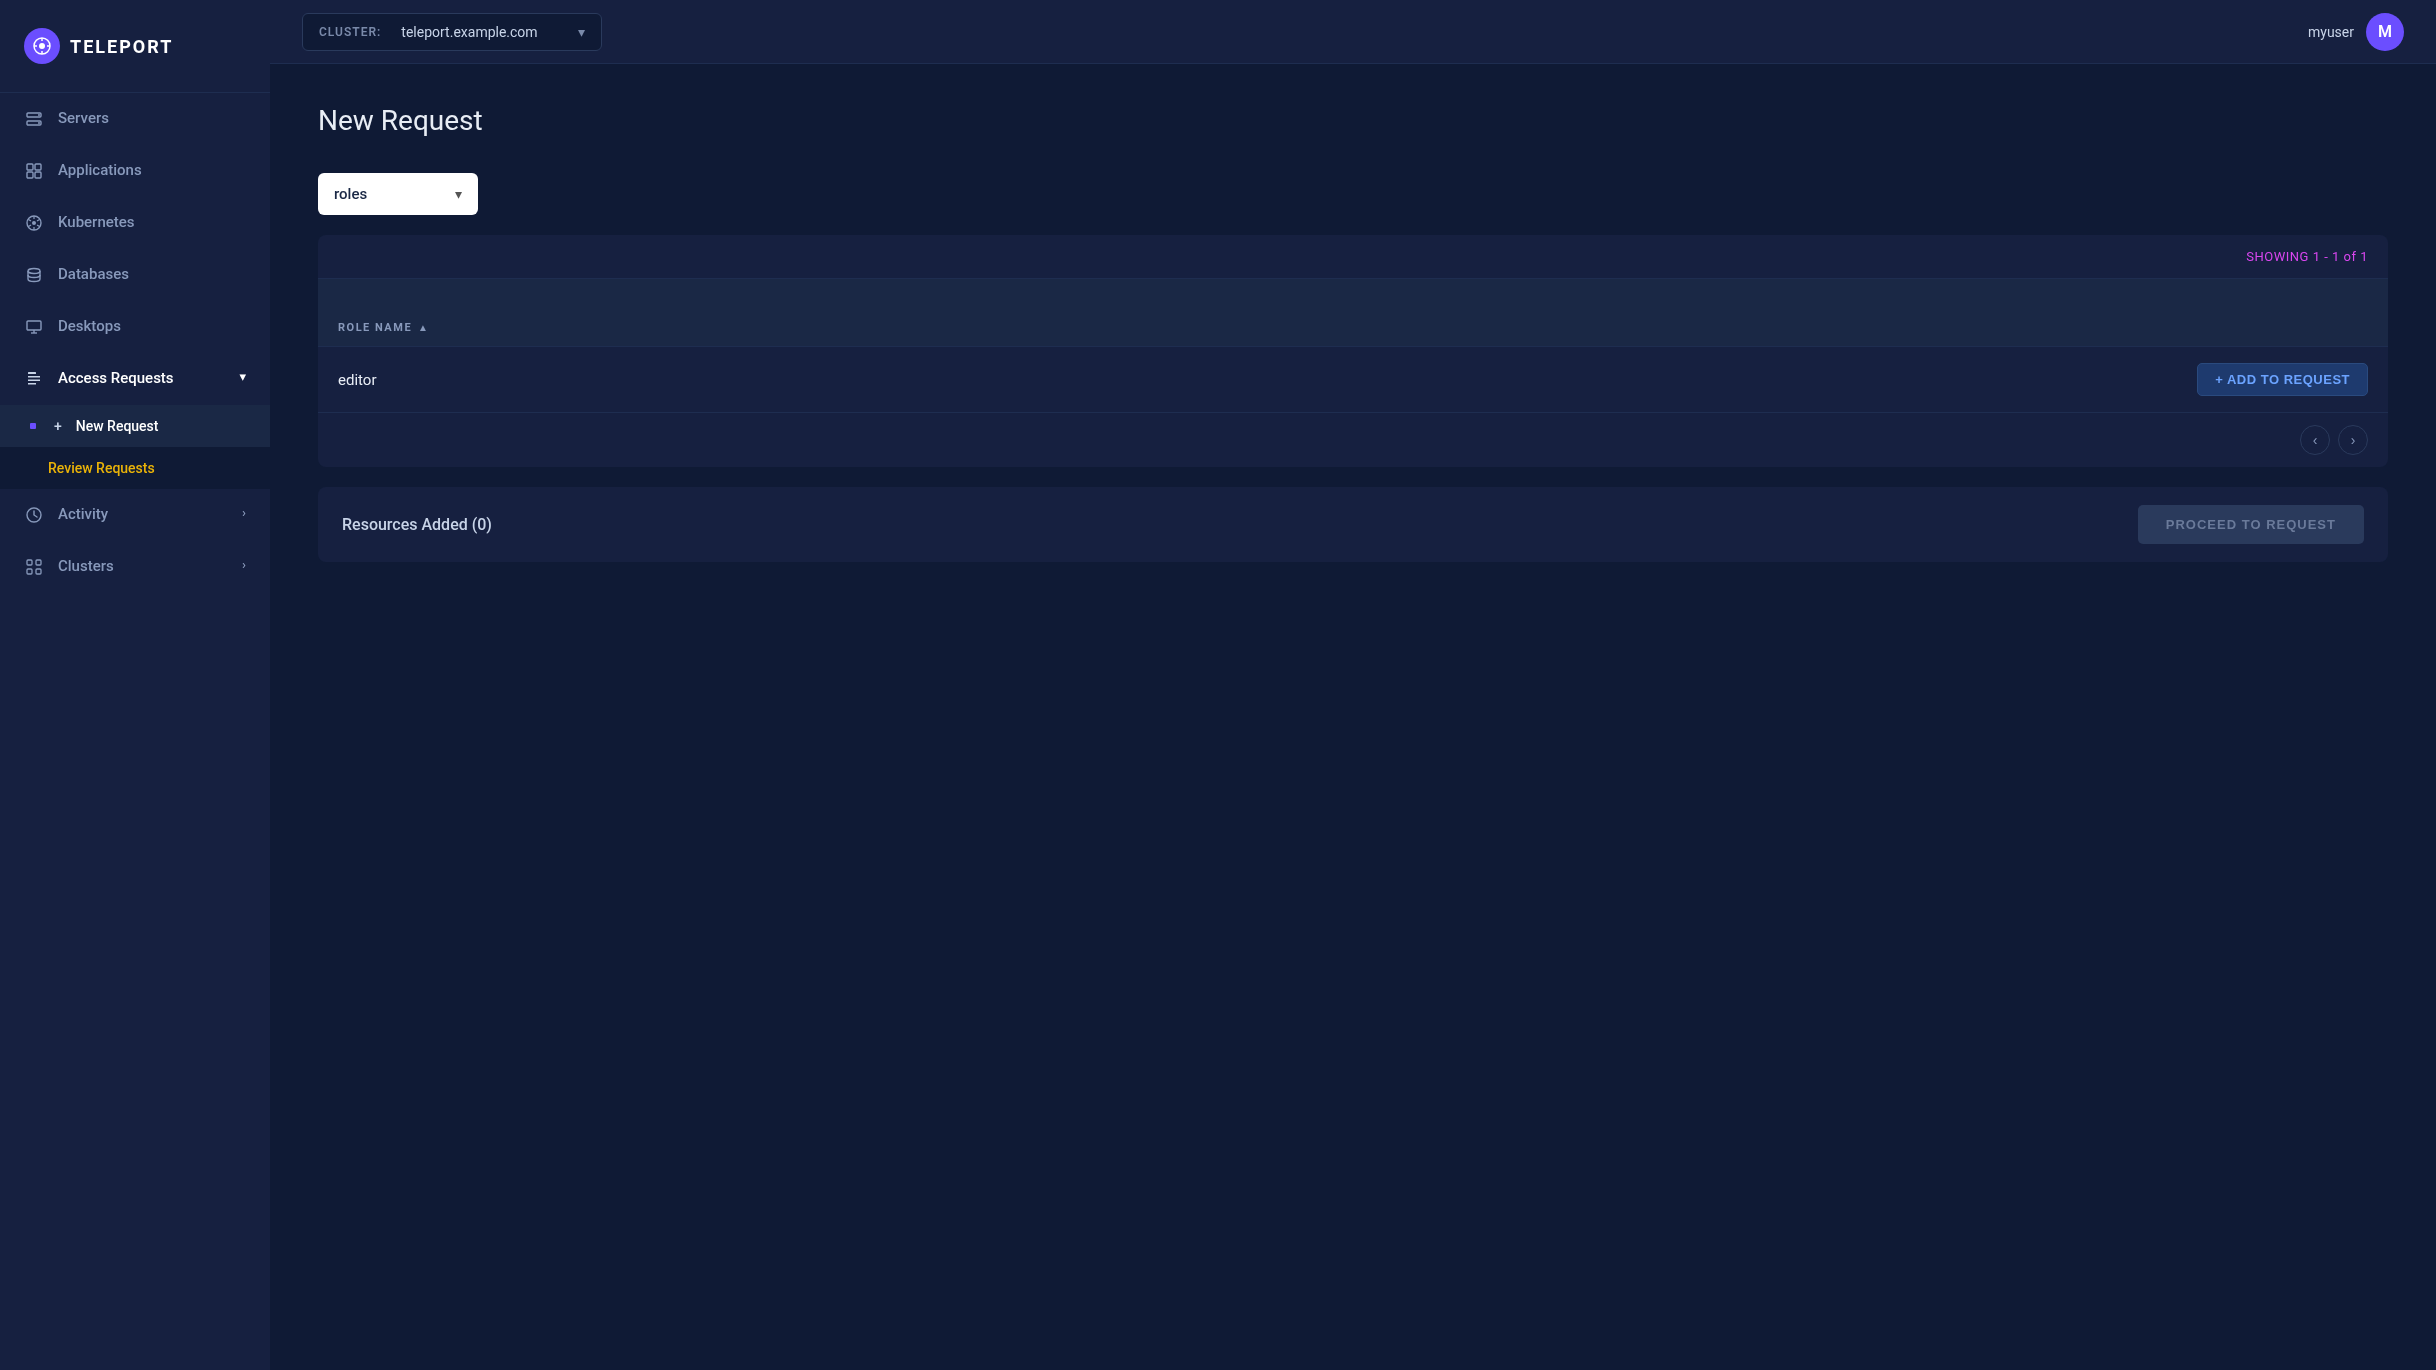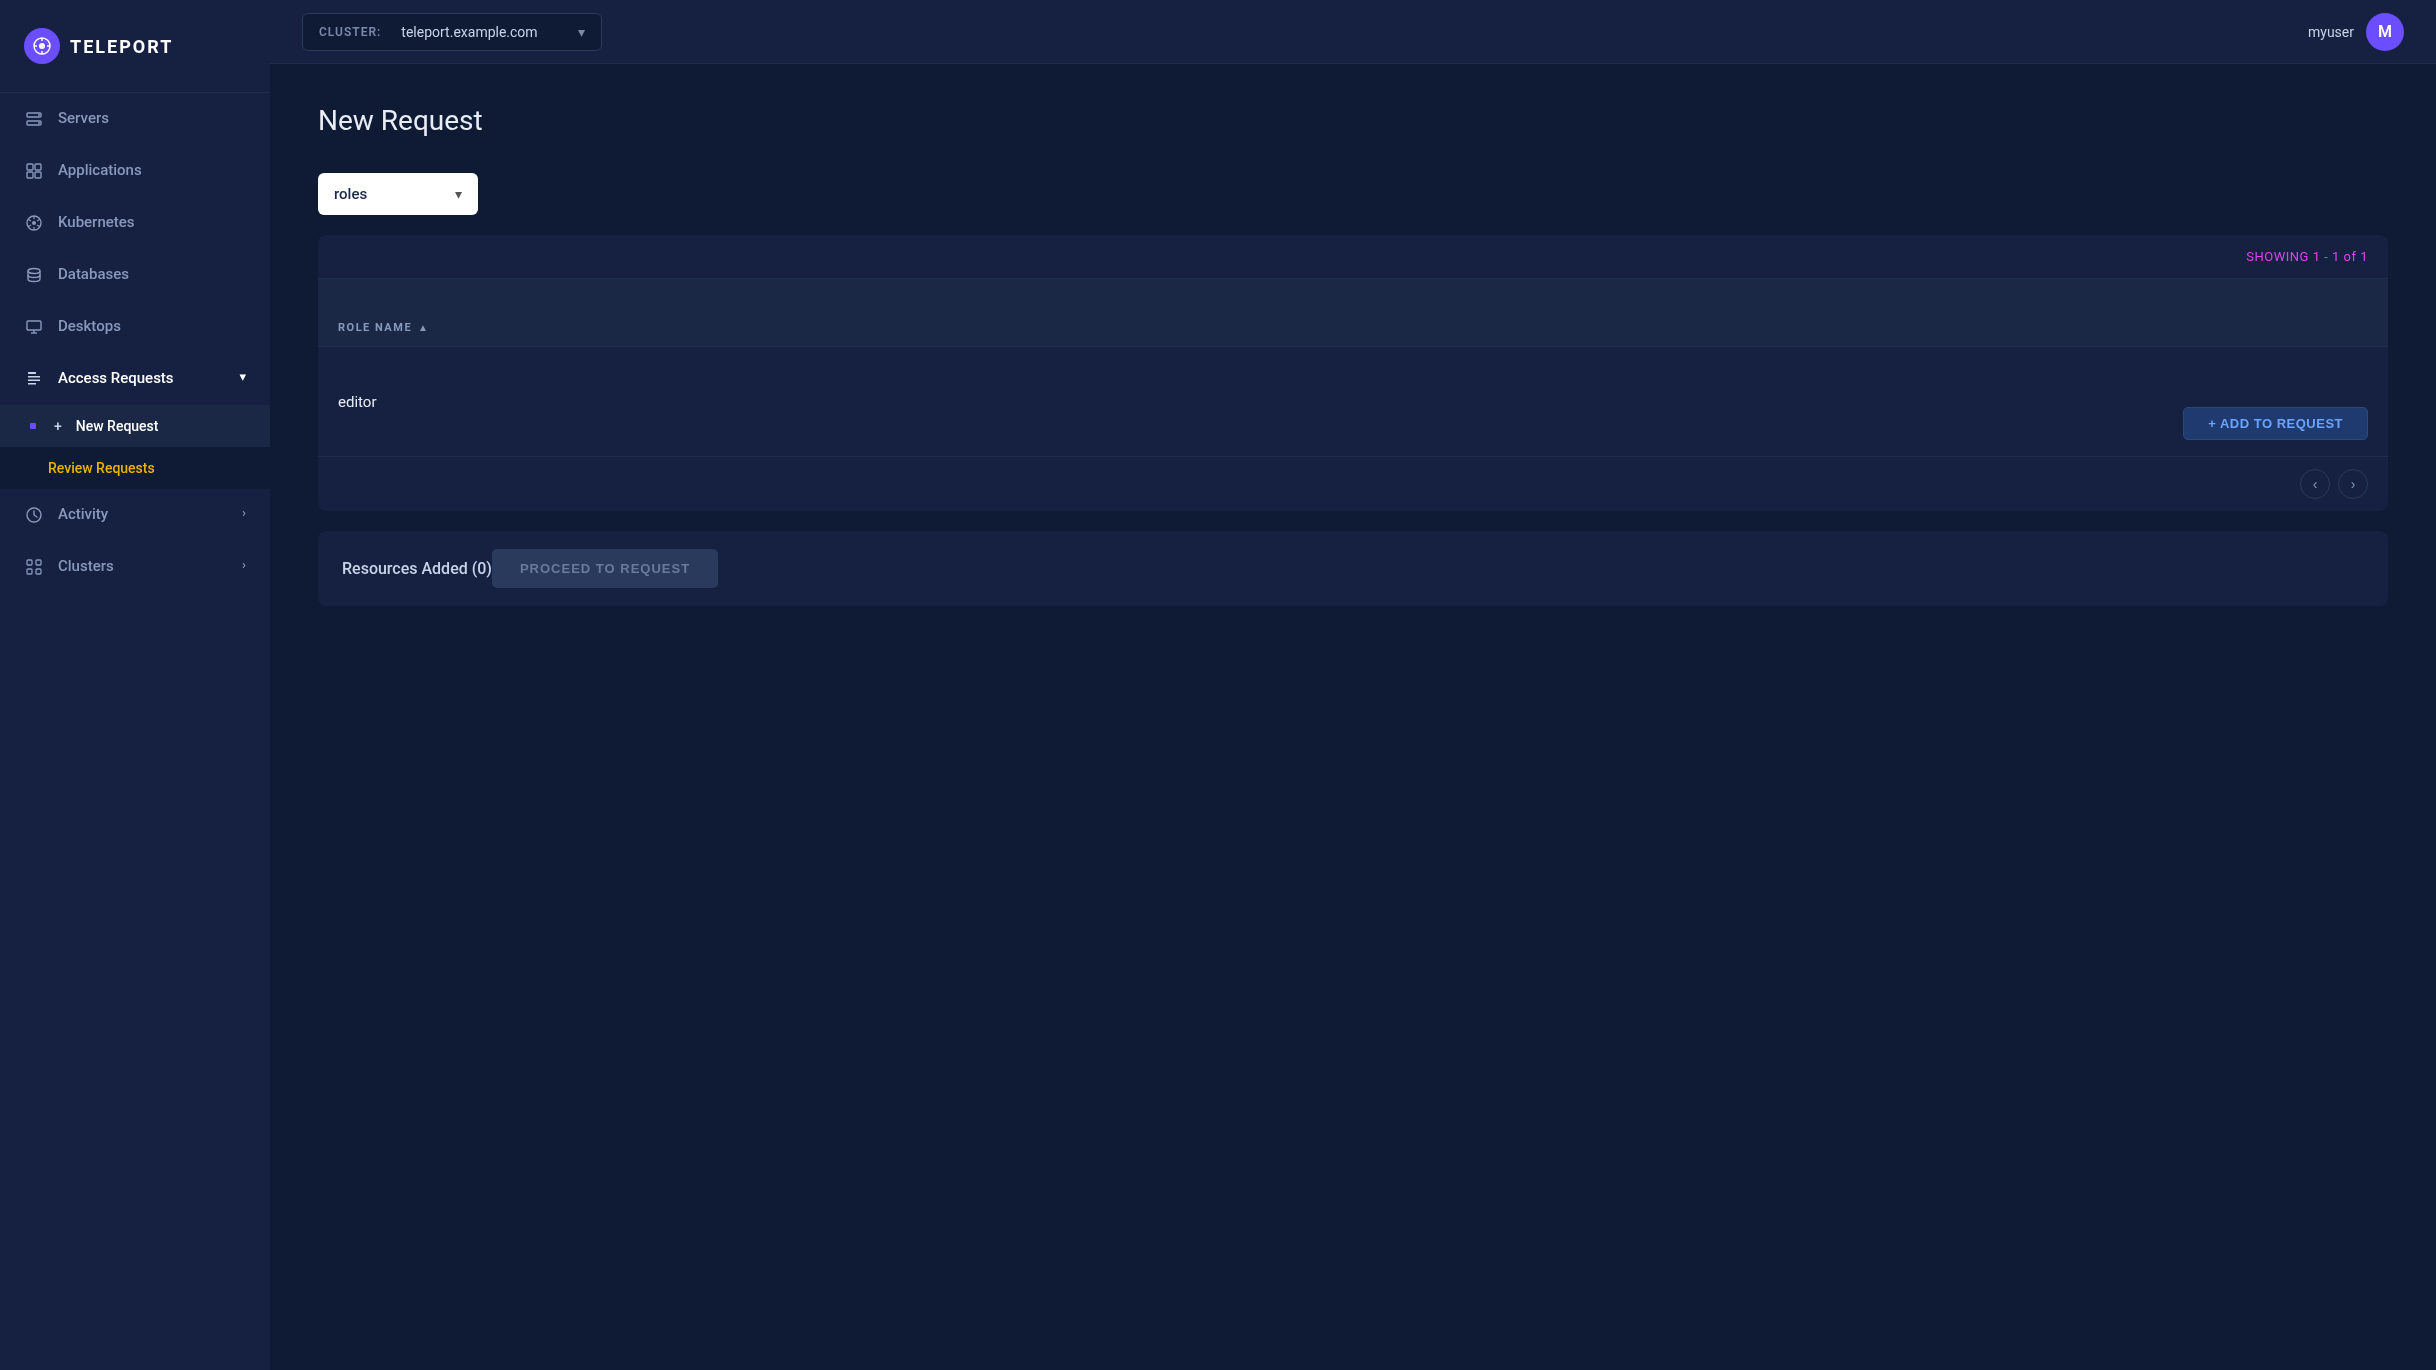--- a/index.html
+++ b/index.html
@@ -291,26 +291,25 @@
       font-size: 15px;
       color: #e8edf5;
       flex: 1;
     }
 
     .add-button {
       background: #1e3a6e;
       color: #6ba3ff;
       border: 1px solid #2a4a7e;
       border-radius: 5px;
-      padding: 8px 24px;
+      padding: 8px 17px;
       font-size: 13px;
       font-weight: 600;
       cursor: pointer;
       letter-spacing: 0.5px;
-      margin-top: 44px;
     }
 
     .pagination-row {
       display: flex;
       align-items: center;
       justify-content: flex-end;
       padding: 12px 20px;
       gap: 8px;
     }
 
@@ -325,20 +324,21 @@
       align-items: center;
       justify-content: center;
       cursor: pointer;
       font-size: 14px;
     }
 
     
     .resources-bar {
       display: flex;
       align-items: center;
+      justify-content: space-between;
       background: #162040;
       border-radius: 8px;
       padding: 18px 24px;
     }
 
     .resources-label {
       font-size: 16px;
       color: #c8d4e8;
       font-weight: 500;
     }

